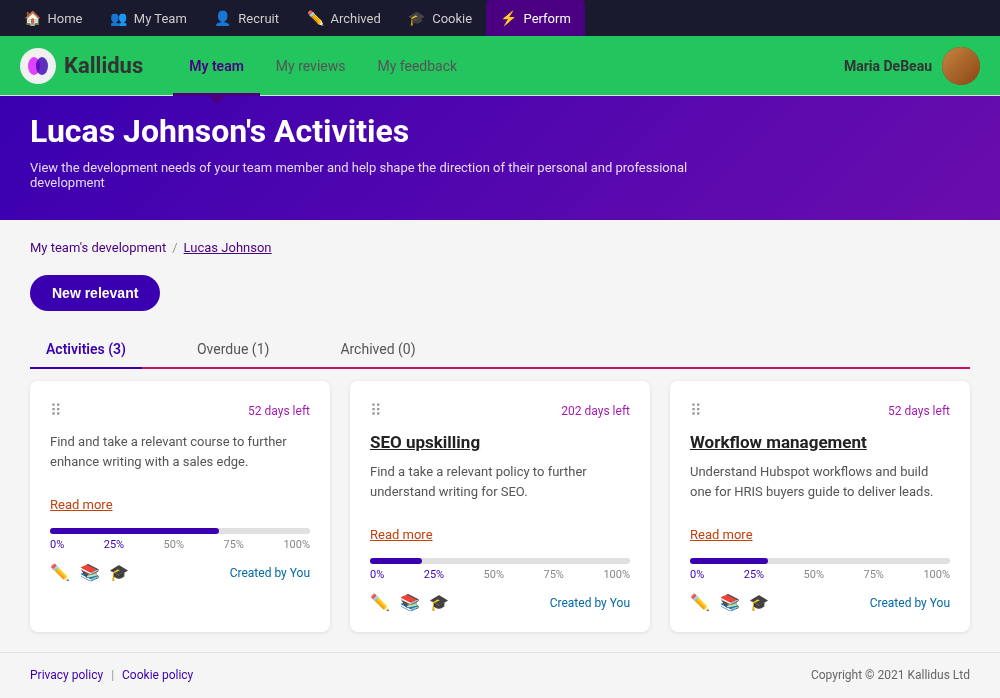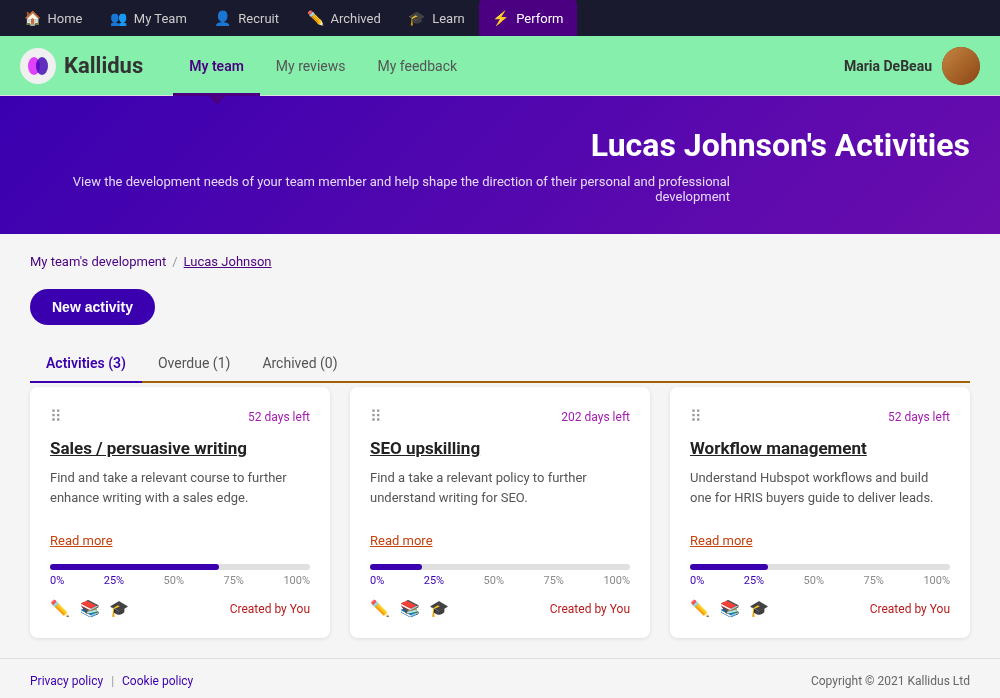--- a/index.html
+++ b/index.html
@@ -26,21 +26,21 @@
     }
     .top-nav-item.active {
       background: #4a0080;
       color: #fff;
       border-radius: 4px 4px 0 0;
     }
     .top-nav-icon { font-size: 14px; }
 
     
     .secondary-nav {
-      background: #86efac;
+      background: #22c55e;
       display: flex;
       align-items: center;
       padding: 0 20px;
       height: 60px;
       border-bottom: 1px solid #e0e0e0;
       position: relative;
     }
     .logo-area {
       display: flex;
       align-items: center;
@@ -123,23 +123,22 @@
     .avatar-img {
       width: 100%;
       height: 100%;
       background: linear-gradient(135deg, #c68642 0%, #8b4513 100%);
       border-radius: 50%;
     }
 
     
     .hero {
       background: linear-gradient(135deg, #3a00b0 0%, #6a0dad 100%);
-      padding: 30px 30px 30px 30px;
+      padding: 16px 30px 30px 30px;
       color: white;
-      text-align: right;
     }
     .hero h1 {
       font-size: 32px;
       font-weight: 700;
       margin-bottom: 10px;
     }
     .hero p {
       font-size: 13px;
       opacity: 0.85;
       max-width: 700px;
@@ -175,22 +174,23 @@
       border-radius: 25px;
       font-size: 14px;
       font-weight: 600;
       cursor: pointer;
       margin-bottom: 20px;
     }
 
     
     .tabs {
       display: flex;
-      border-bottom: 2px solid #a16207;
-      margin-bottom: 4px;
+      border-bottom: 2px solid #be185d;
+      margin-bottom: 12px;
+      gap: 39px;
     }
     .tab {
       padding: 10px 16px;
       font-size: 14px;
       cursor: pointer;
       color: #555;
       position: relative;
       border-bottom: 2px solid transparent;
       margin-bottom: -2px;
     }
@@ -291,21 +291,21 @@
       gap: 10px;
       align-items: center;
     }
     .card-icon {
       font-size: 16px;
       color: #333;
       cursor: pointer;
     }
     .created-by {
       font-size: 12px;
-      color: #b91c1c;
+      color: #0369a1;
     }
 
     
     .footer {
       background: #f5f5f5;
       padding: 15px 30px;
       display: flex;
       justify-content: space-between;
       align-items: center;
       font-size: 12px;
@@ -334,21 +334,21 @@
   <a class="top-nav-item">
     <span class="top-nav-icon">👤</span>
     <span>Recruit</span>
   </a>
   <a class="top-nav-item">
     <span class="top-nav-icon">✏️</span>
     <span>Archived</span>
   </a>
   <a class="top-nav-item">
     <span class="top-nav-icon">🎓</span>
-    <span>Learn</span>
+    <span>Cookie</span>
   </a>
   <a class="top-nav-item active">
     <span class="top-nav-icon">⚡</span>
     <span>Perform</span>
   </a>
 </nav>
 
 <nav class="secondary-nav">
   <div class="logo-area">
     <svg class="logo-icon" viewBox="0 0 36 36">
@@ -378,38 +378,37 @@
 
 <div class="content">
   
   <div class="breadcrumb">
     <a>My team's development</a>
     <span class="breadcrumb-separator">/</span>
     <span class="breadcrumb-current">Lucas Johnson</span>
   </div>
 
   
-  <button class="new-activity-btn">New activity</button>
+  <button class="new-activity-btn">New relevant</button>
 
   
   <div class="tabs">
     <div class="tab active">Activities (3)</div>
     <div class="tab">Overdue (1)</div>
     <div class="tab">Archived (0)</div>
   </div>
 
   
   <div class="cards-grid">
 
     <div class="card">
       <div class="card-header">
         <span class="drag-handle">⠿</span>
         <span class="days-left">52 days left</span>
       </div>
-      <div class="card-title">Sales / persuasive writing</div>
       <div class="card-desc">Find and take a relevant course to further enhance writing with a sales edge.</div>
       <a class="read-more">Read more</a>
       <div class="progress-container">
         <div class="progress-bar-track">
           <div class="progress-bar-fill" style="width: 65%;"></div>
         </div>
         <div class="progress-labels">
           <span>0%</span>
           <span>25%</span>
           <span>50%</span>

